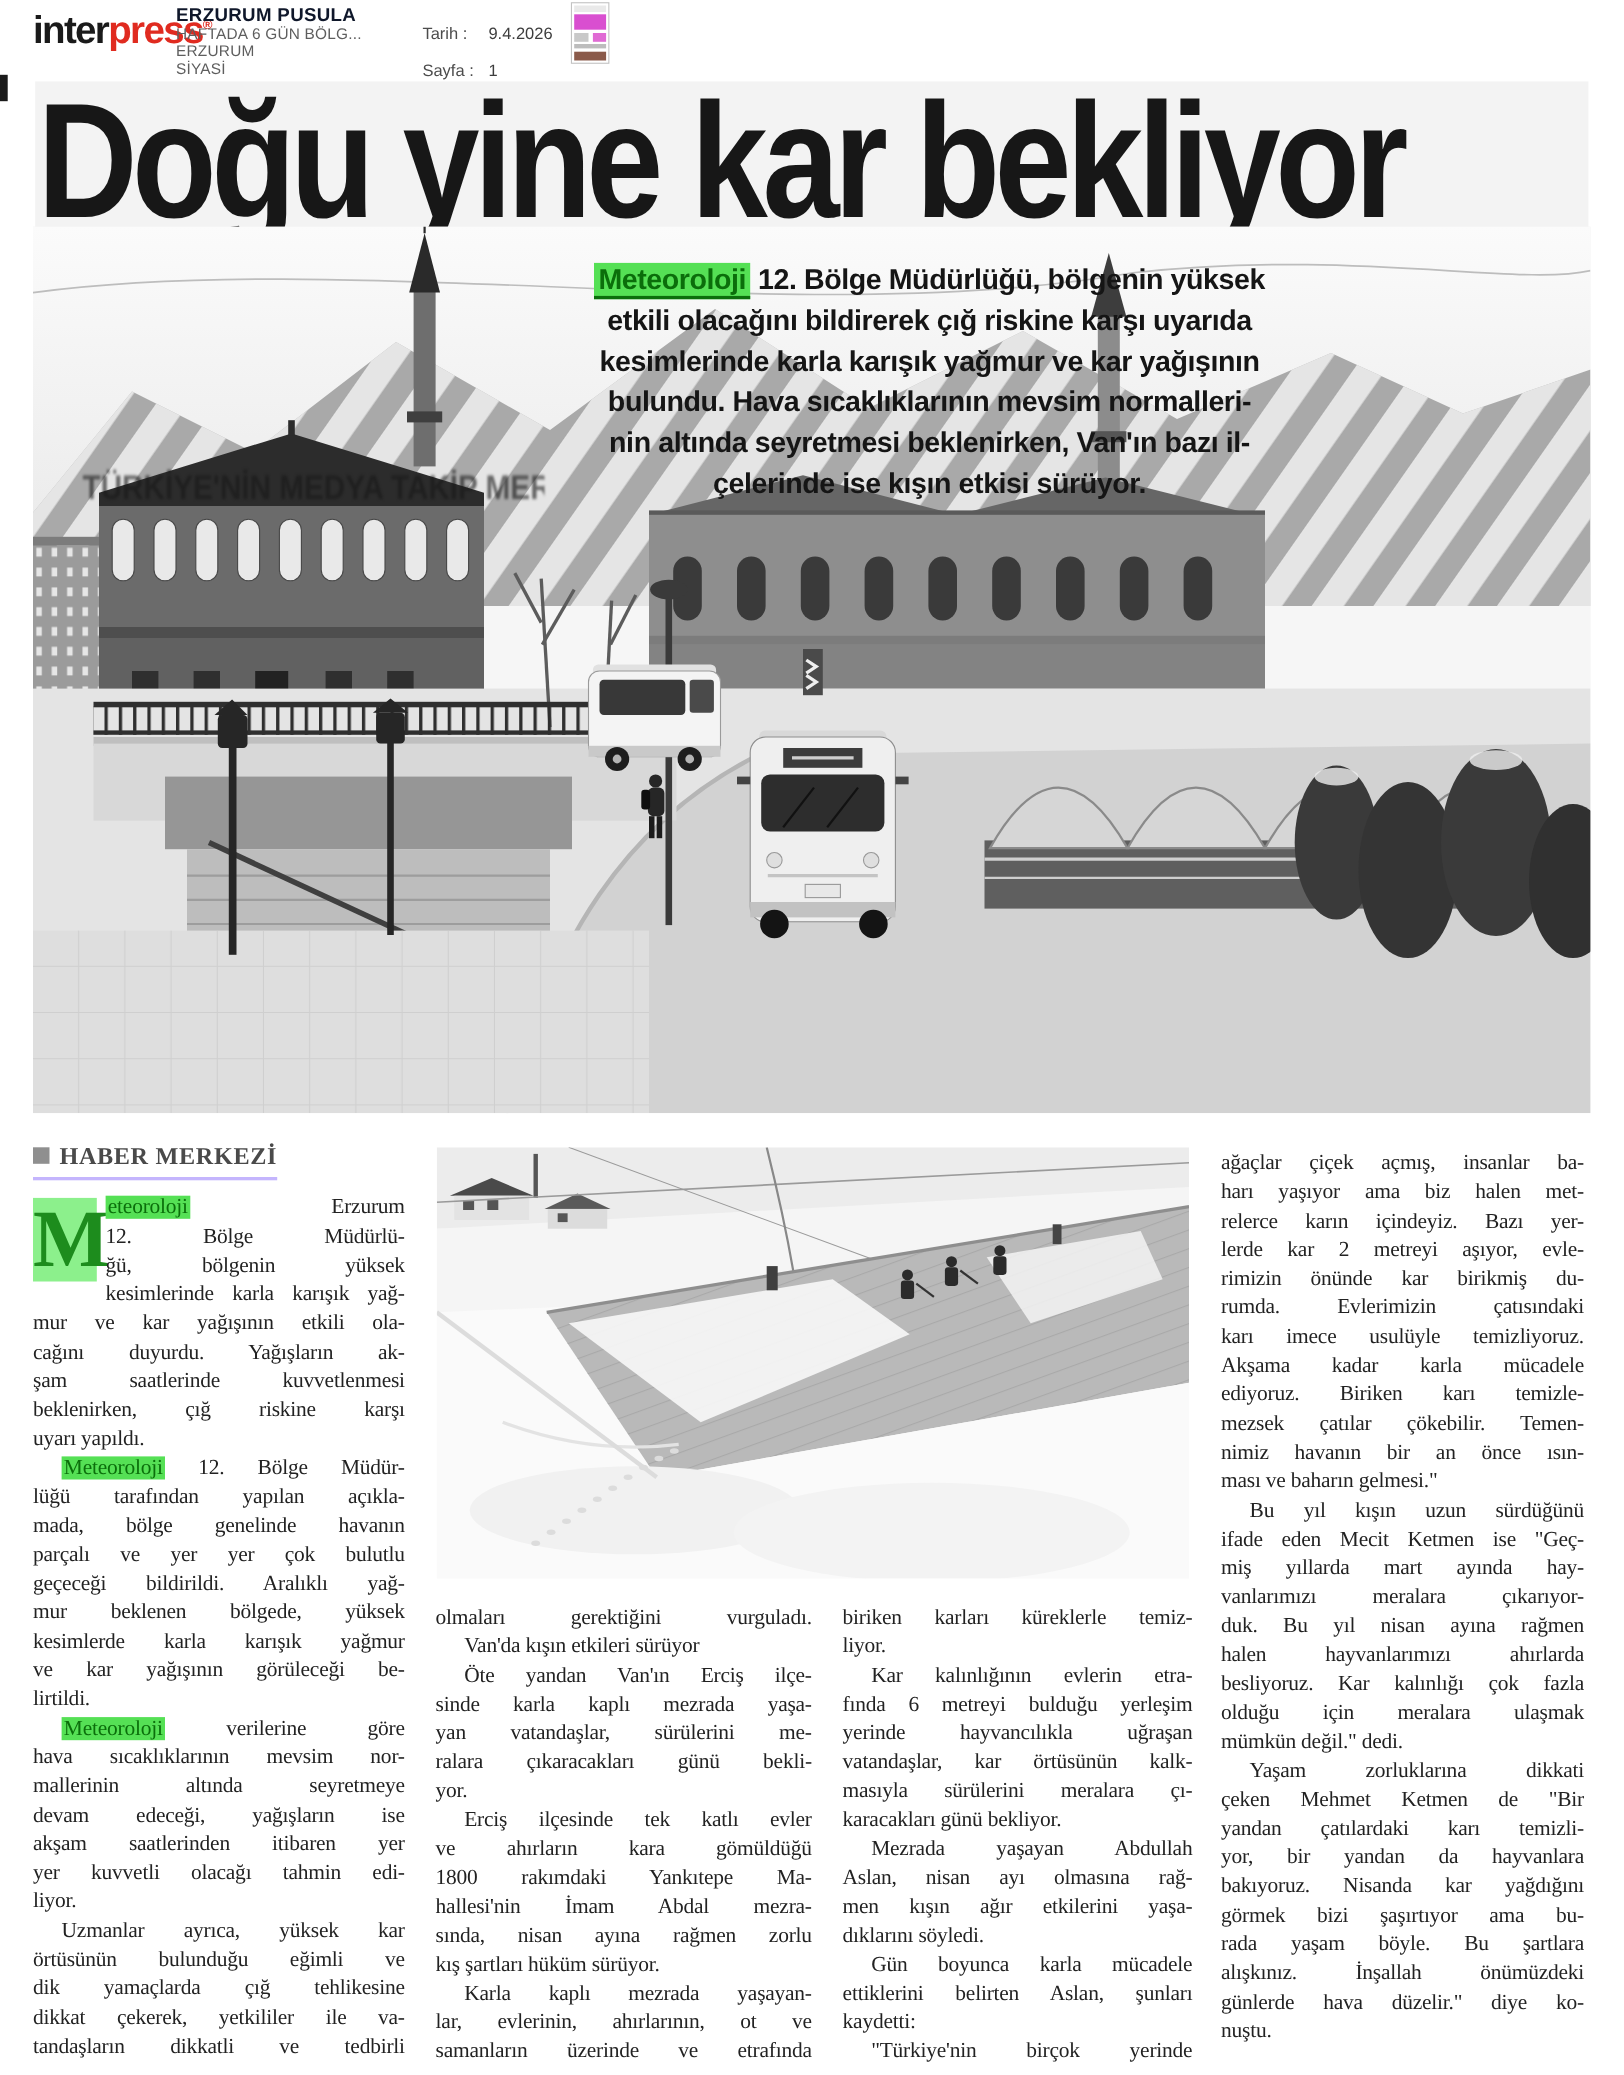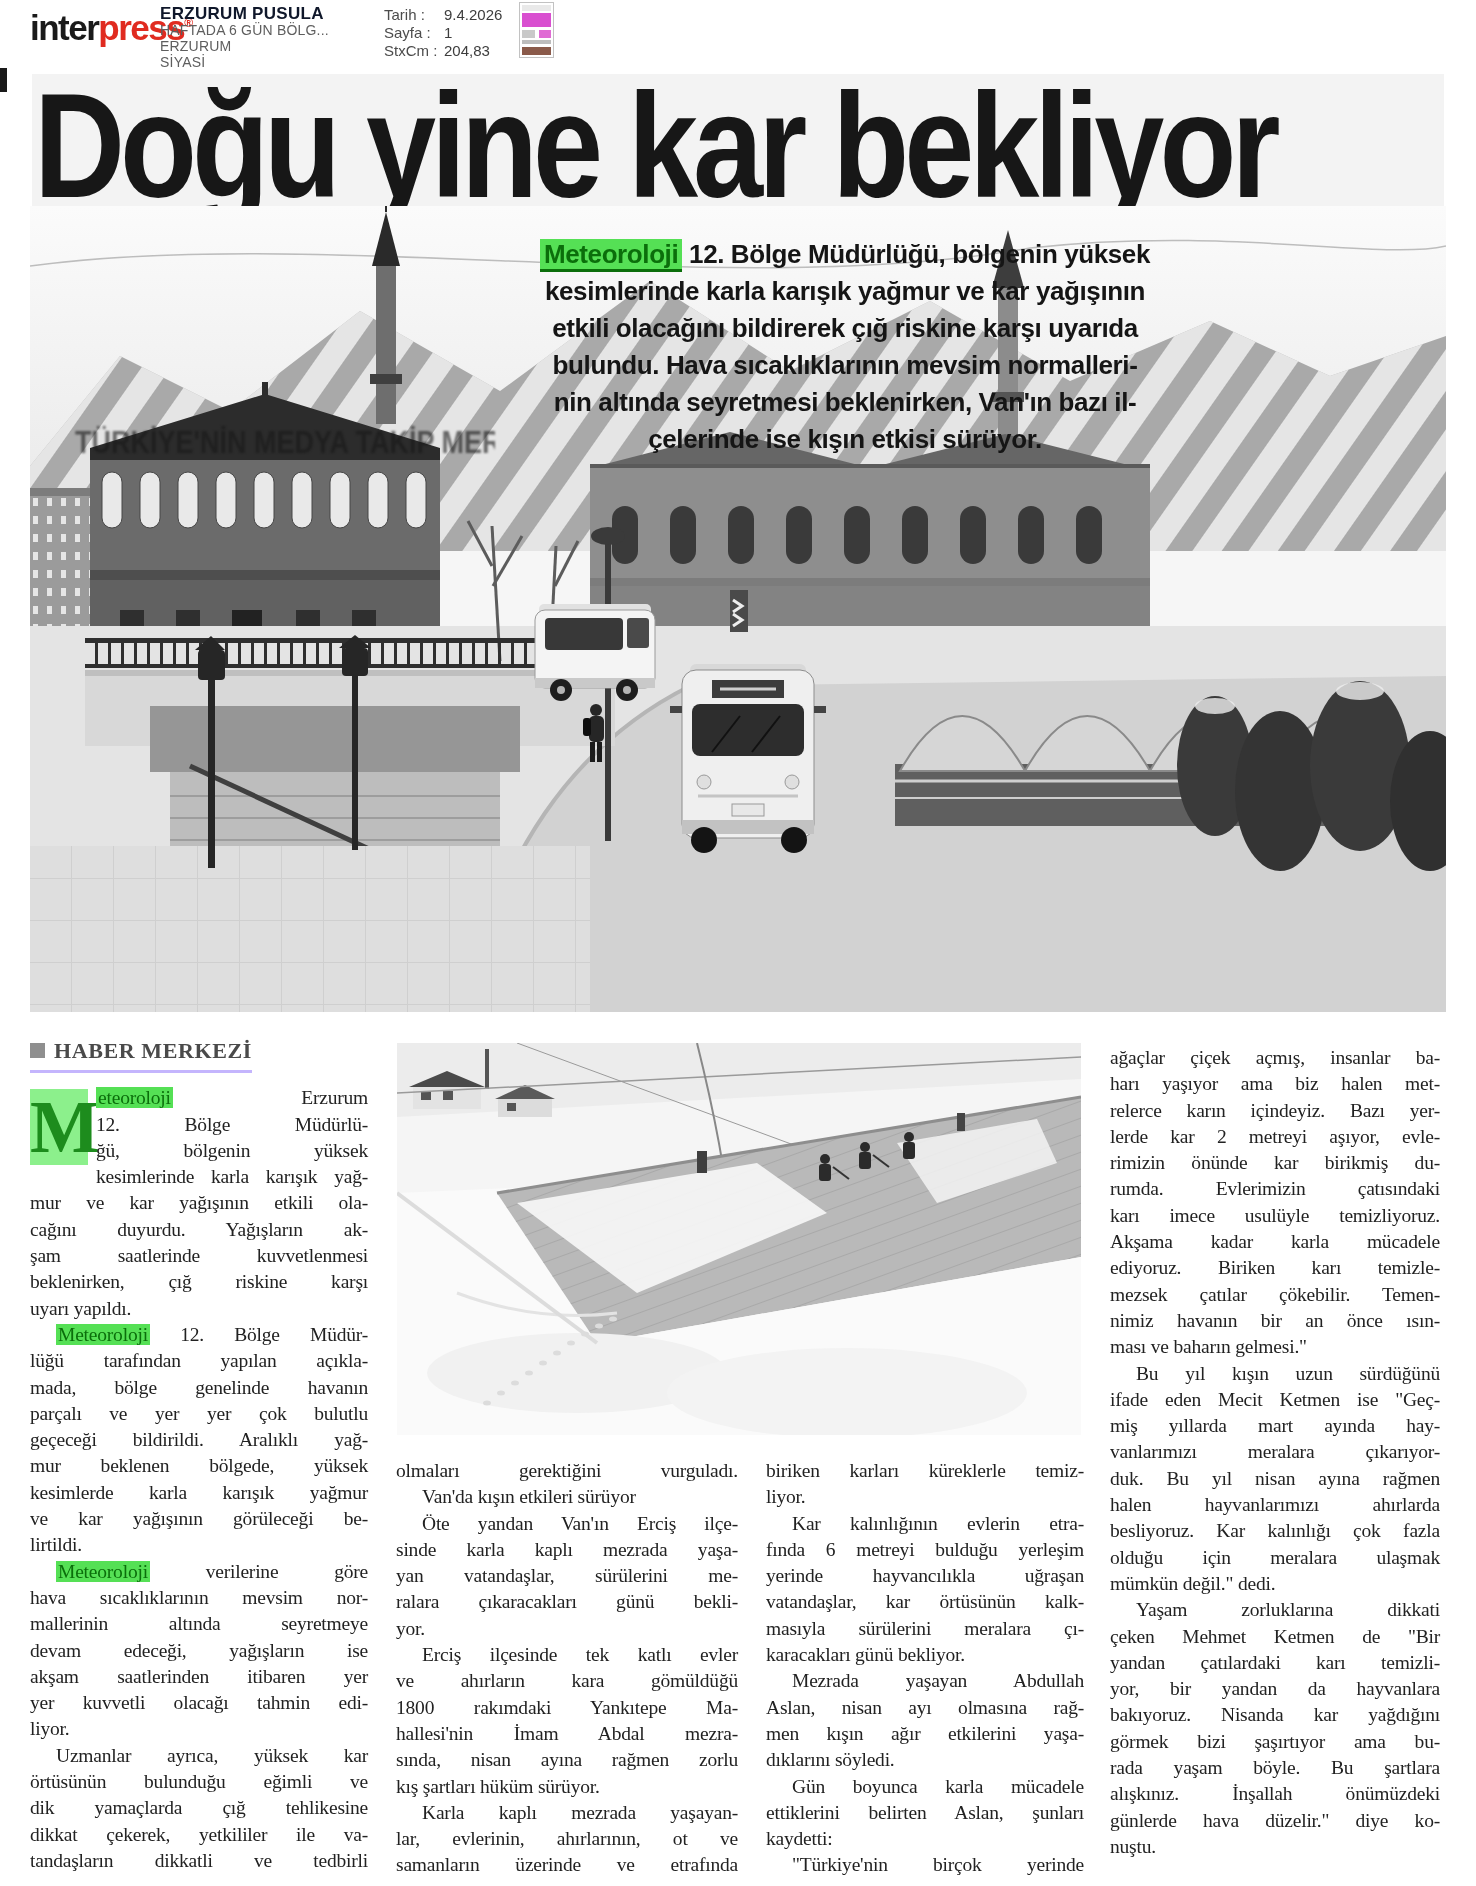--- a/index.html
+++ b/index.html
@@ -10,21 +10,21 @@
   .clip-header{position:absolute;left:0;top:0;width:1260px;height:66px;}
   .logo{position:absolute;left:30px;top:8px;font-family:"Liberation Sans",sans-serif;
         font-weight:800;font-size:35px;letter-spacing:-1.5px;}
   .logo-inter{color:#1a1a1a;}
   .logo-press{color:#e02b20;}
   .logo-reg{color:#e02b20;font-size:12px;vertical-align:super;font-weight:700;}
   .pubinfo{position:absolute;left:160px;top:6px;font-family:"Liberation Sans",sans-serif;line-height:16px;}
   .pub-name{font-size:17px;font-weight:700;color:#0f172a;letter-spacing:.3px;}
   .pub-line{font-size:14px;color:#5e5e5e;letter-spacing:.2px;}
   .stats{position:absolute;left:384px;top:6px;font-family:"Liberation Sans",sans-serif;font-size:15px;color:#4c4c4c;line-height:18px;}
-  .stat-row{white-space:nowrap;}
+  .stat-row{white-space:nowrap;margin-top:16px;}
   .stat-label{display:inline-block;width:60px;}
   .stat-value{display:inline-block;color:#3d3d3d;}
   .thumb{position:absolute;left:519px;top:2px;width:33px;height:54px;background:#fff;border:1px solid #c2c2c2;
          background-image:
            linear-gradient(#e9e9e9 0 0),linear-gradient(#d94fd0 0 0),linear-gradient(#c9c9c9 0 0),
            linear-gradient(#e06bd4 0 0),linear-gradient(#bdbdbd 0 0),linear-gradient(#8a5a4a 0 0);
          background-repeat:no-repeat;
          background-size:29px 6px,29px 14px,13px 8px,12px 8px,29px 4px,29px 8px;
          background-position:2px 2px,2px 10px,2px 27px,19px 27px,2px 37px,2px 44px;}
   .corner-tick{position:absolute;left:0;top:68px;width:7px;height:24px;background:#1a1a1a;}
@@ -298,22 +298,22 @@
         <rect x="50" y="140" width="32" height="12" fill="#e8e8e8" stroke="#999999"></rect>
         <rect x="0" y="156" width="132" height="14" fill="#c2c2c2"></rect>
         <circle cx="22" cy="176" r="13" fill="#141414"></circle>
         <circle cx="112" cy="176" r="13" fill="#141414"></circle>
       </g>
     </svg>
 
     <div class="watermark">TÜRKİYE'NİN MEDYA TAKİP MERKEZİ</div>
     <div class="lead">
         <div class="lead-ln"><span class="hl">Meteoroloji</span> 12. Bölge Müdürlüğü, bölgenin yüksek</div>
+        <div class="lead-ln">etkili olacağını bildirerek çığ riskine karşı uyarıda</div>
         <div class="lead-ln">kesimlerinde karla karışık yağmur ve kar yağışının</div>
-        <div class="lead-ln">etkili olacağını bildirerek çığ riskine karşı uyarıda</div>
         <div class="lead-ln">bulundu. Hava sıcaklıklarının mevsim normalleri-</div>
         <div class="lead-ln">nin altında seyretmesi beklenirken, Van'ın bazı il-</div>
         <div class="lead-ln">çelerinde ise kışın etkisi sürüyor.</div>
       </div>
   </div>
 
   <div class="article">
 
     <div class="col col1">
       <div>

